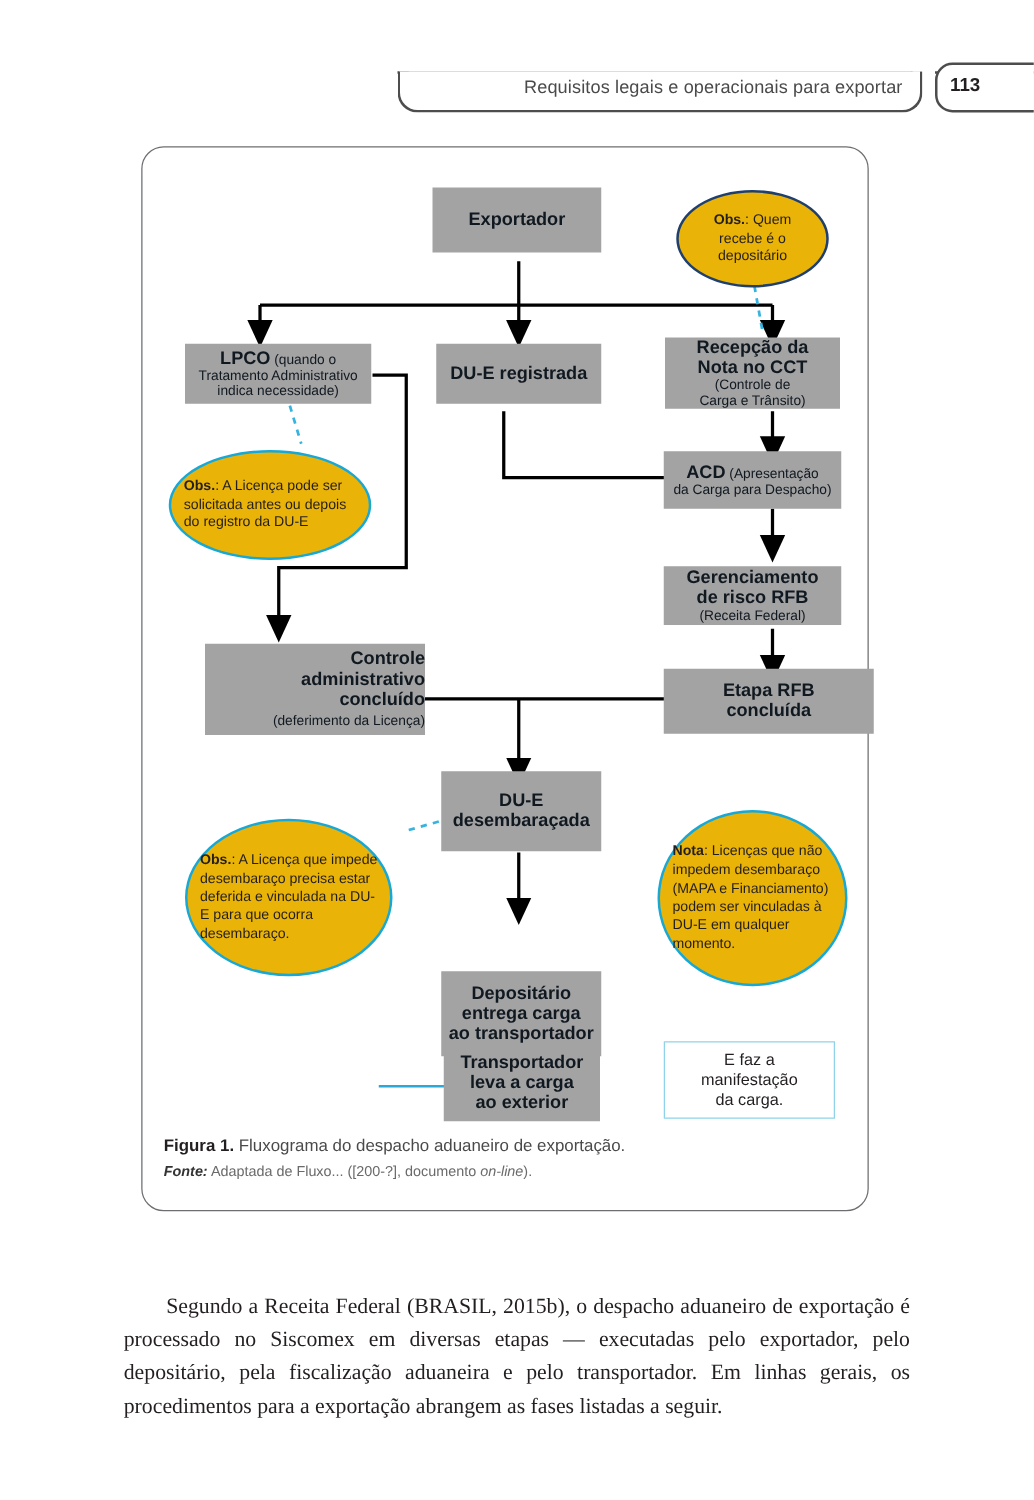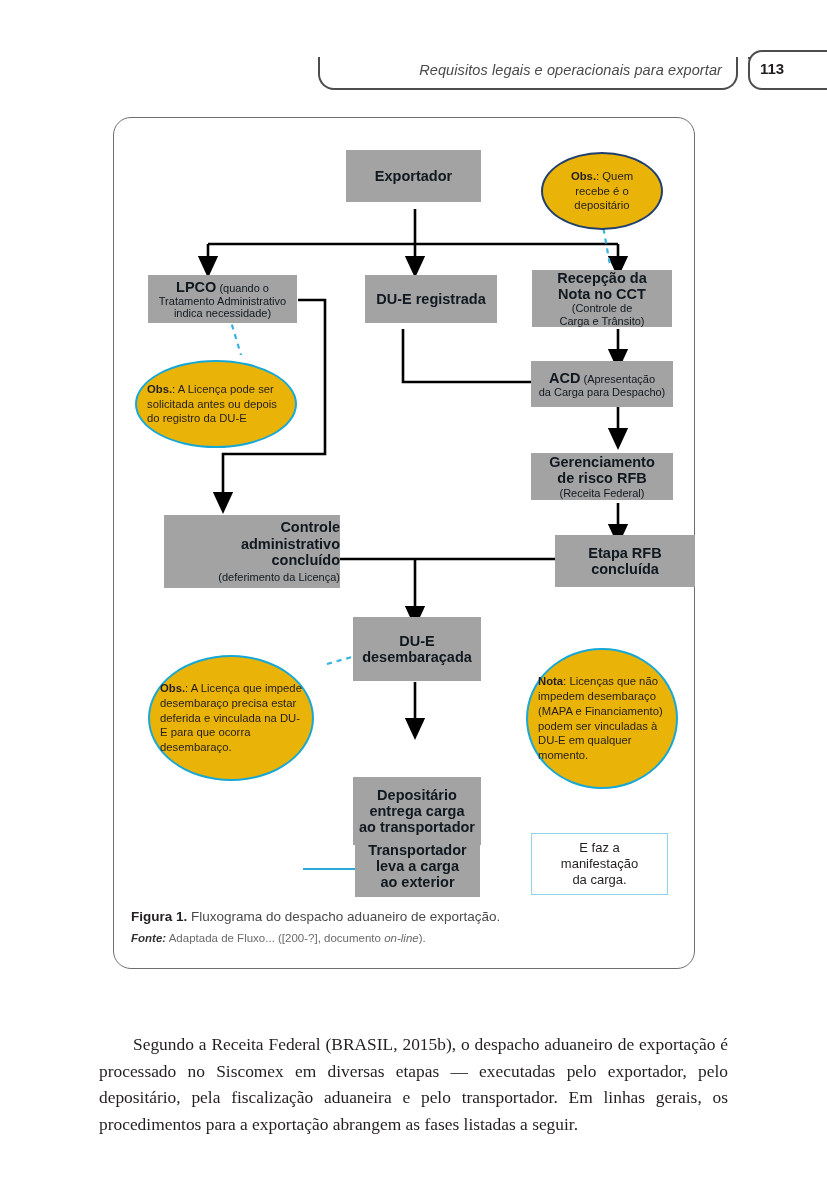--- a/index.html
+++ b/index.html
@@ -18,21 +18,21 @@
   .head-rule2{position:absolute;left:748px;top:57px;width:79px;height:2px;background:#4d4d4d;}
   .head-tab{
     position:absolute;left:318px;top:57px;width:420px;height:33px;
     border:2px solid #4d4d4d;border-top:none;
     border-radius:0 0 16px 16px;
     box-sizing:border-box;background:#fff;
   }
   .head-title{
     position:absolute;right:14px;top:5px;
     font-size:14.5px;color:#4a4a4a;white-space:nowrap;
-    font-family:"Liberation Sans", sans-serif;letter-spacing:.1px;font-style:italic;
+    font-family:"Liberation Sans", sans-serif;letter-spacing:.1px;
   }
   .page-num-box{
     position:absolute;left:748px;top:50px;width:95px;height:40px;
     border:2px solid #4d4d4d;border-radius:14px;background:#fff;
     box-sizing:border-box;
   }
   .page-num{
     position:absolute;left:760px;top:60px;font-size:15px;font-weight:bold;color:#231f20;
   }
 
@@ -157,21 +157,21 @@
 <div class="node" style="left:346px;top:150px;width:135px;height:52px;">
   <span class="t1">Exportador</span>
 </div>
 
 <div class="node" style="left:148px;top:275px;width:149px;height:48px;">
   <span class="inlinewrap"><span>LPCO</span><span class="sm"> (quando o</span></span>
   <span class="t2">Tratamento  Administrativo</span>
   <span class="t2">indica necessidade)</span>
 </div>
 
-<div class="node" style="left:365px;top:275px;width:132px;height:48px;">
+<div class="node" style="left:349px;top:275px;width:132px;height:48px;">
   <span class="t1">DU-E registrada</span>
 </div>
 
 <div class="node" style="left:532px;top:270px;width:140px;height:57px;">
   <span class="t1">Recepção da</span>
   <span class="t1">Nota no CCT</span>
   <span class="t2">(Controle de</span>
   <span class="t2">Carga e Trânsito)</span>
 </div>
 
@@ -186,21 +186,21 @@
   <span class="t2">(Receita Federal)</span>
 </div>
 
 <div class="node" style="left:164px;top:515px;width:176px;height:73px;align-items:flex-end;">
   <span class="t1">Controle</span>
   <span class="t1">administrativo</span>
   <span class="t1">concluído</span>
   <span class="t2" style="margin-top:3px;">(deferimento da Licença)</span>
 </div>
 
-<div class="node" style="left:531px;top:535px;width:140px;height:52px;margin-left:24px;">
+<div class="node" style="left:531px;top:535px;width:168px;height:52px;">
   <span class="t1">Etapa RFB</span>
   <span class="t1">concluída</span>
 </div>
 
 <div class="node" style="left:353px;top:617px;width:128px;height:64px;">
   <span class="t1">DU-E</span>
   <span class="t1">desembaraçada</span>
 </div>
 
 <div class="node" style="left:353px;top:729px;width:128px;height:68px;margin-top:48px;">

